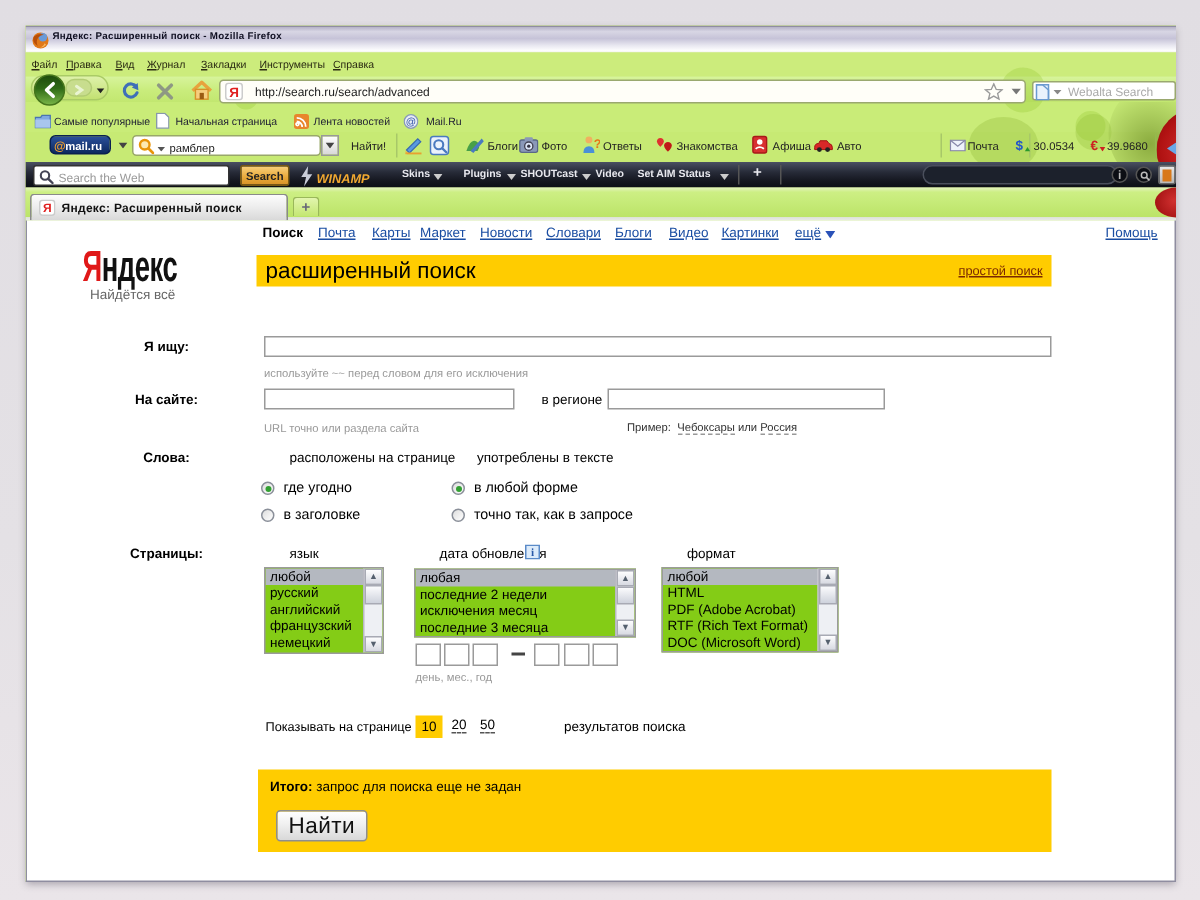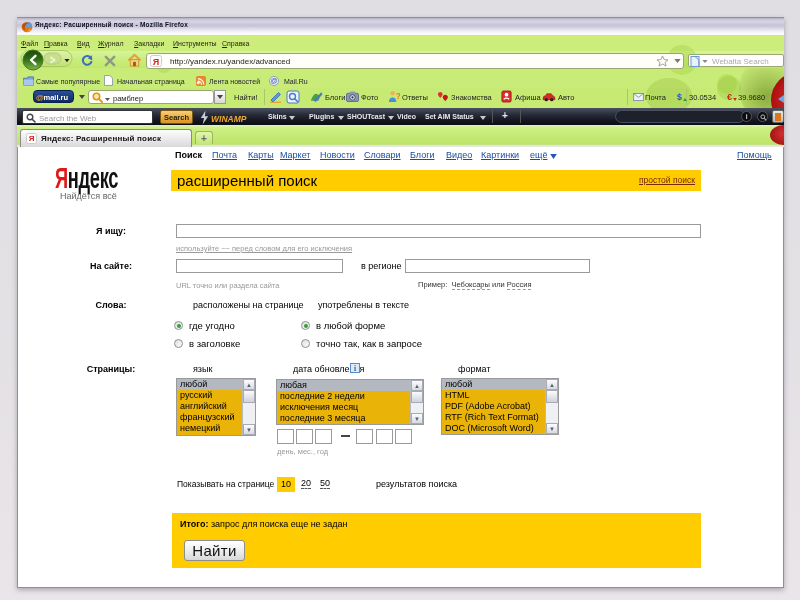--- a/index.html
+++ b/index.html
@@ -55,21 +55,21 @@
 .navlink{position:absolute;top:3px;font-size:9px;}
 .ylw{background:#ffcc00;}
 .formlabel{position:absolute;font-size:9px;font-weight:bold;color:#000;text-align:center;width:120px;left:33px;}
 .inputbox{position:absolute;background:#fff;border:1px solid #9a9a9a;box-sizing:border-box;}
 .hint{position:absolute;font-size:7.5px;color:#999;}
 .radio{position:absolute;width:9px;height:9px;border-radius:50%;
   background:linear-gradient(135deg,#ddd,#fff);border:1px solid #8a8f99;box-sizing:border-box;}
 .radio.sel::after{content:"";position:absolute;left:1.5px;top:1.5px;width:4px;height:4px;border-radius:50%;background:#33a033;}
 .rlabel{position:absolute;font-size:9.5px;color:#000;}
 .hdr{position:absolute;font-size:9px;color:#000;padding-left:16px;}
-.listbox{position:absolute;background:#eab308;border:1px solid #9a9a9a;box-sizing:border-box;overflow:hidden;}
+.listbox{position:absolute;background:#84cc16;border:1px solid #9a9a9a;box-sizing:border-box;overflow:hidden;}
 .li{height:11px;font-size:9px;color:#000;padding-left:3px;line-height:11px;white-space:nowrap;}
 .li.sel{background:#b4b8c0;}
 .sbar{position:absolute;right:0;top:0;width:13px;height:100%;
   background:#eef0f4;border-left:1px solid #b9b9c2;box-sizing:border-box;}
 .sbtn{position:absolute;left:0;width:12px;height:11px;
   background:linear-gradient(180deg,#fdfdfe,#d8dae2);border:1px solid #a8aab4;box-sizing:border-box;
   color:#55606e;font-size:6px;text-align:center;line-height:10px;}
 .sthumb{position:absolute;left:0;width:12px;background:linear-gradient(180deg,#fbfbfd,#ced2dc);
   border:1px solid #a8aab4;box-sizing:border-box;}
 .datebox{position:absolute;width:17px;height:15px;background:#fff;border:1px solid #9a9a9a;box-sizing:border-box;}
@@ -136,21 +136,21 @@
     <svg class="abs" style="left:110px;top:1.5px" width="15" height="15" viewBox="0 0 16 16">
       <path d="M1.5 8 L8 2 L14.5 8" fill="none" stroke="#e8a33d" stroke-width="2.4" stroke-linejoin="round"></path>
       <rect x="3.5" y="7" width="9" height="7" fill="#f6ce7e" stroke="#d89228" stroke-width="1"></rect>
       <rect x="6.5" y="9.5" width="3" height="4.5" fill="#9a5c12"></rect>
     </svg>
     <div id="urlbar">
       <svg class="abs" style="left:3px;top:1px" width="12" height="12" viewBox="0 0 12 12">
         <rect x="0.5" y="0.5" width="11" height="11" rx="2" fill="#fff" stroke="#ccc"></rect>
         <text x="6" y="9.5" font-size="9" font-weight="bold" fill="#e02020" text-anchor="middle" font-family="Liberation Sans">Я</text>
       </svg>
-      <div id="urltext">http://yandex.ru/yandex/advanced</div>
+      <div id="urltext">http://search.ru/search/advanced</div>
       <svg class="abs" style="left:509px;top:1px" width="13" height="12" viewBox="0 0 14 13">
         <path d="M7 1 L8.8 5 L13 5.3 L9.8 8 L10.8 12 L7 9.8 L3.2 12 L4.2 8 L1 5.3 L5.2 5 Z" fill="none" stroke="#9a9a9a" stroke-width="1"></path>
       </svg>
       <svg class="abs" style="left:527px;top:5px" width="7" height="4" viewBox="0 0 8 5">
           <path d="M0 0 L8 0 L4 5Z" fill="#777"></path>
         </svg>
     </div>
     <div id="webalta">
       <svg class="abs" style="left:1px;top:1px" width="11" height="11" viewBox="0 0 11 11">
         <rect x="1" y="0.5" width="8" height="10" fill="#eaf2fc" stroke="#6a9ad0"></rect>
@@ -360,21 +360,21 @@
     </div>
     <div class="abs" style="left:42px;top:44px;font-size:9px;color:#666;">Найдётся всё</div>
 
     <div class="abs ylw" style="left:153px;top:23px;width:530px;height:21px;">
       <div class="abs" style="left:6px;top:2px;font-size:15px;color:#000;">расширенный поиск</div>
       <div class="abs" style="right:6px;top:5px;font-size:8.5px;color:#7a2800;text-decoration:underline;">простой поиск</div>
     </div>
 
     <div class="formlabel" style="top:79px;">Я ищу:</div>
     <div class="inputbox" style="left:158px;top:77px;width:525px;height:14px;"></div>
-    <div class="hint" style="left:158px;top:97px;text-decoration:underline;">используйте ~~ перед словом для его исключения</div>
+    <div class="hint" style="left:158px;top:97px;">используйте ~~ перед словом для его исключения</div>
 
     <div class="formlabel" style="top:114px;">На сайте:</div>
     <div class="inputbox" style="left:158px;top:112px;width:167px;height:14px;"></div>
     <div class="abs" style="left:343px;top:114px;font-size:9px;">в регионе</div>
     <div class="inputbox" style="left:387px;top:112px;width:185px;height:14px;"></div>
     <div class="hint" style="left:158px;top:134px;">URL точно или раздела сайта</div>
     <div class="abs" style="left:400px;top:133px;font-size:7.5px;color:#333;">Пример:&nbsp;
       <span style="border-bottom:1px dashed #999;">Чебоксары</span>&nbsp;или&nbsp;<span style="border-bottom:1px dashed #999;">Россия</span></div>
 
     <div class="formlabel" style="top:153px;">Слова:</div>

